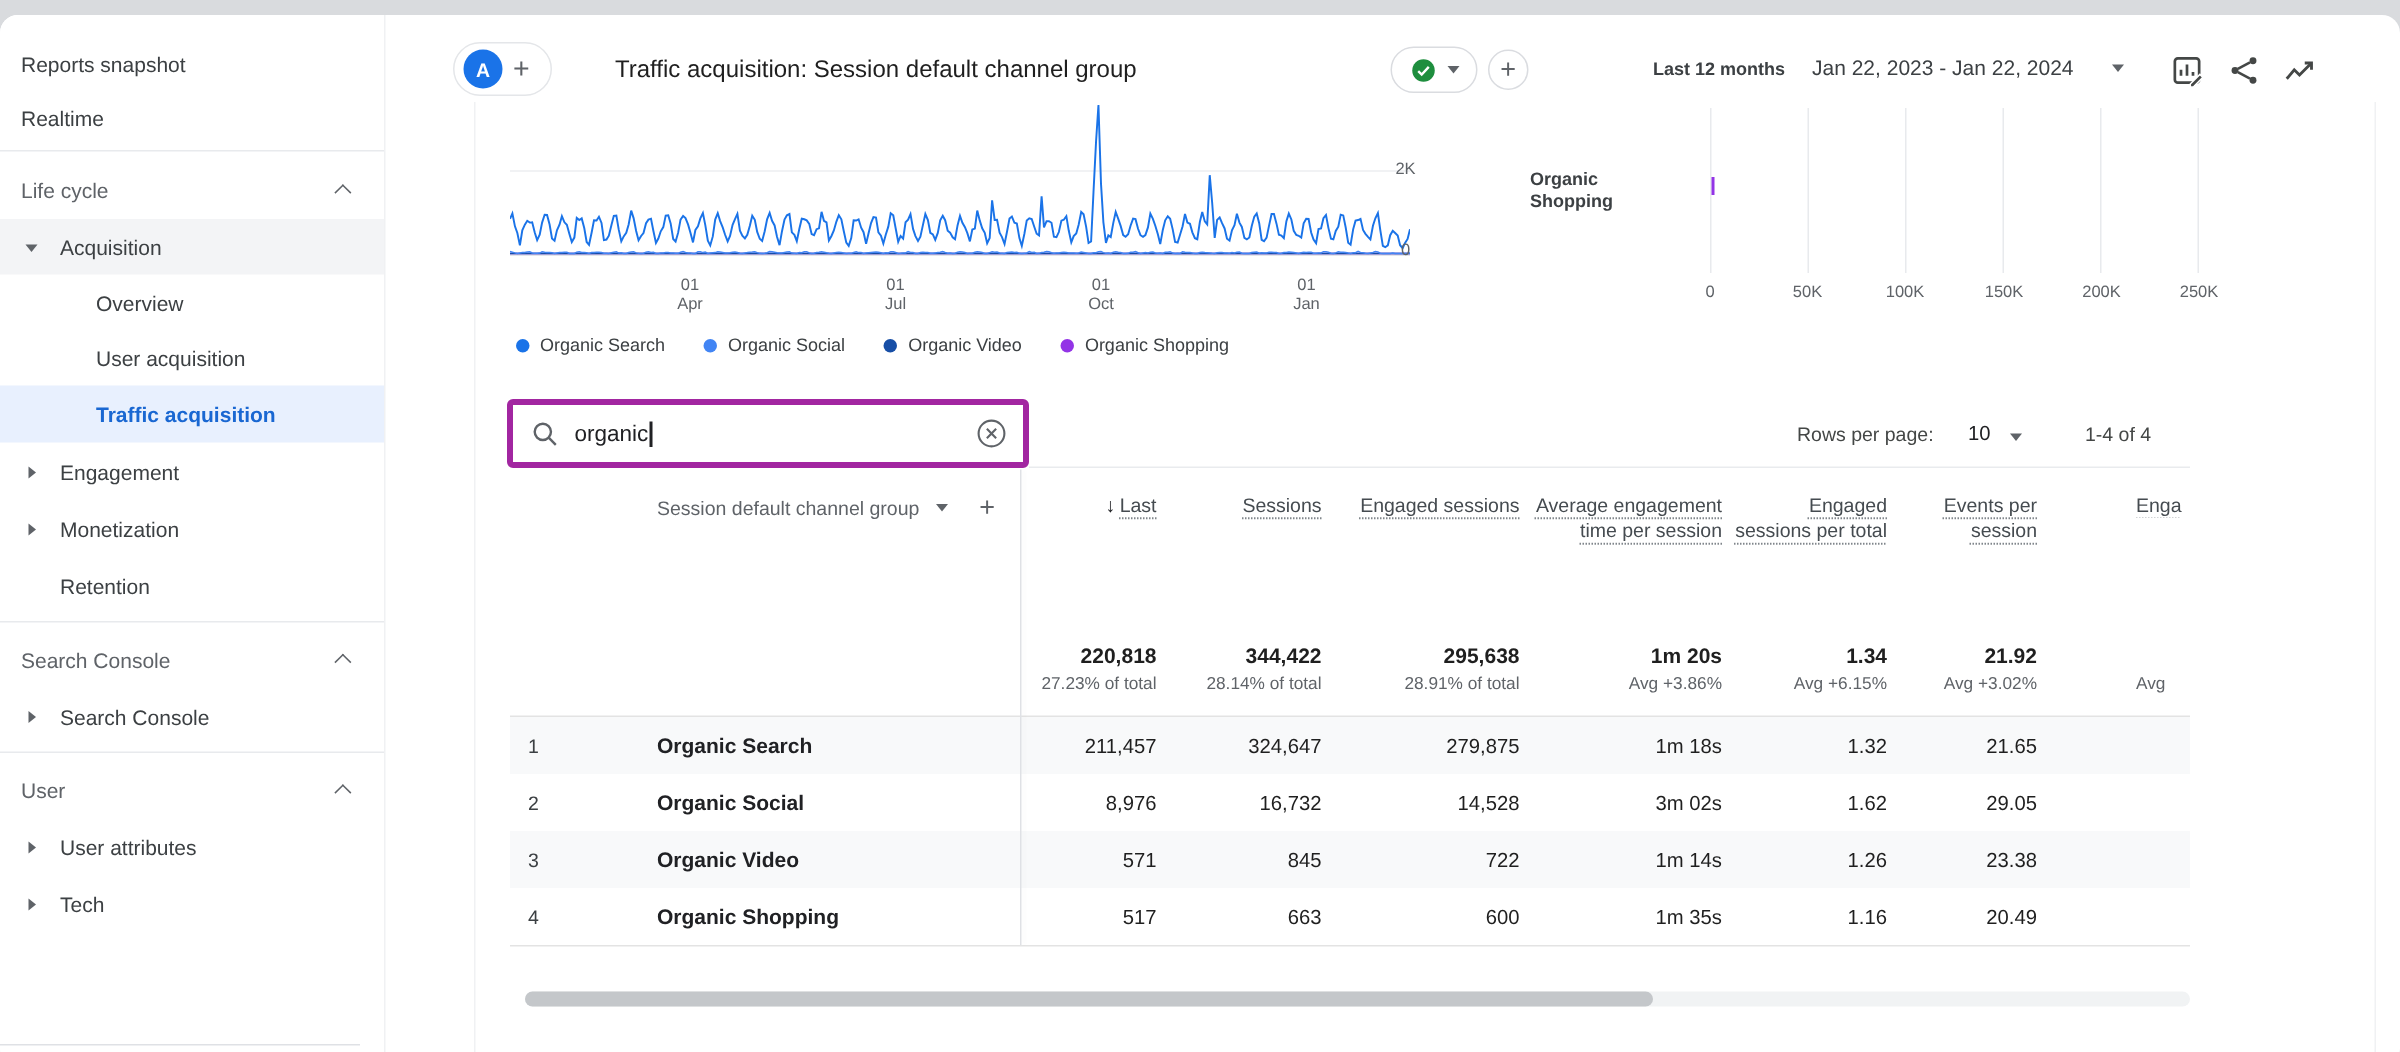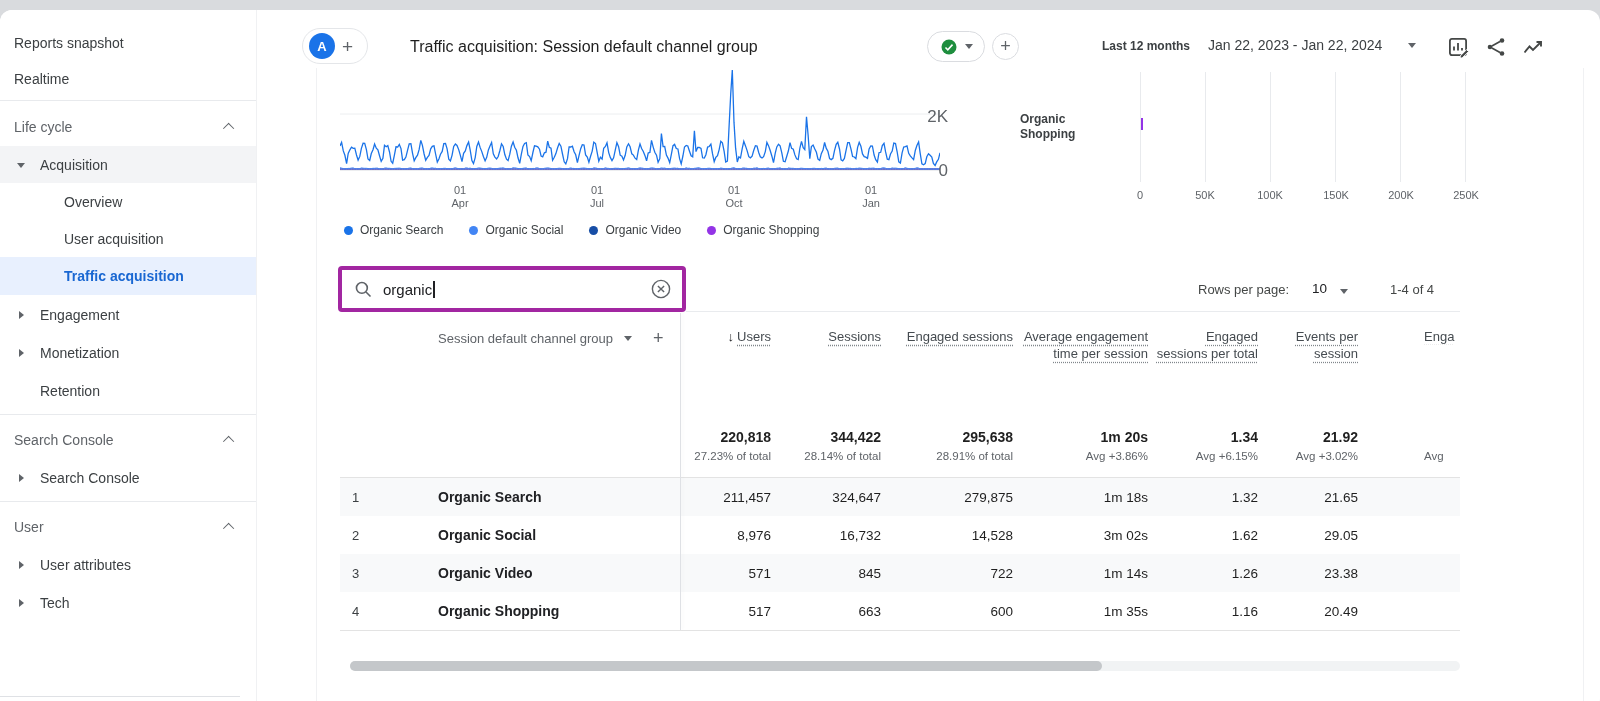--- a/index.html
+++ b/index.html
@@ -34,21 +34,21 @@
   .range-label{position:absolute;left:1102px;top:29px;font-size:12px;font-weight:bold;color:#3c4043;}
   .range-value{position:absolute;left:1208px;top:27px;font-size:14px;color:#3c4043;white-space:nowrap;cursor:pointer;}
   .range-caret{position:absolute;left:1408px;top:33px;cursor:pointer;}
   .hicon{position:absolute;top:25px;width:24px;height:24px;cursor:pointer;}
 
   
   .card-edge{position:absolute;top:58px;width:1px;height:643px;background:#f0f1f3;}
 
   
   .linechart{position:absolute;left:340px;top:56px;width:600px;height:112px;}
-  .ytick{position:absolute;width:22px;text-align:right;font-size:17px;color:#5f6368;}
+  .ytick{position:absolute;width:22px;text-align:center;font-size:11px;color:#5f6368;}
   .xtick{position:absolute;top:174px;width:44px;margin-left:-22px;text-align:center;font-size:11px;line-height:13px;color:#5f6368;}
   .legend{position:absolute;left:344px;top:213px;display:flex;gap:26px;align-items:center;}
   .legend-item{display:flex;align-items:center;gap:7px;font-size:12px;color:#3c4043;}
   .legend-dot{width:9px;height:9px;border-radius:50%;background:#1a73e8;}
 
   
   .bar-label{position:absolute;left:1020px;top:102px;width:74px;font-size:12px;line-height:15px;color:#3c4043;font-weight:bold;}
   .barchart{position:absolute;left:1140px;top:62px;width:326px;height:112px;}
   .btick{position:absolute;top:179px;width:44px;margin-left:-22px;text-align:center;font-size:11px;color:#5f6368;}
 
@@ -311,21 +311,21 @@
 
   <div class="gtable">
 
     <div class="trow thead">
       <div class="c"></div>
       <div class="c dimhdr">
         <span>Session default channel group</span>
         <span class="dim-caret"></span>
         <span class="dim-plus"></span>
       </div>
-      <div class="c c-r hdrcell"><span class="sort-arrow">↓</span><span class="hu">Users</span></div>
+      <div class="c c-r hdrcell"><span class="sort-arrow">↓</span><span class="hu">Last</span></div>
       <div class="c c-r hdrcell"><span class="hu">Sessions</span></div>
       <div class="c c-r hdrcell"><span class="hu">Engaged sessions</span></div>
       <div class="c c-r hdrcell"><span class="hu">Average engagement time per session</span></div>
       <div class="c c-r hdrcell"><span class="hu">Engaged sessions per total</span></div>
       <div class="c c-r hdrcell"><span class="hu">Events per session</span></div>
       <div class="c c-cut hdrcell"><span class="hu">Enga</span></div>
     </div>
 
     <div class="trow totals">
       <div class="c"></div>

